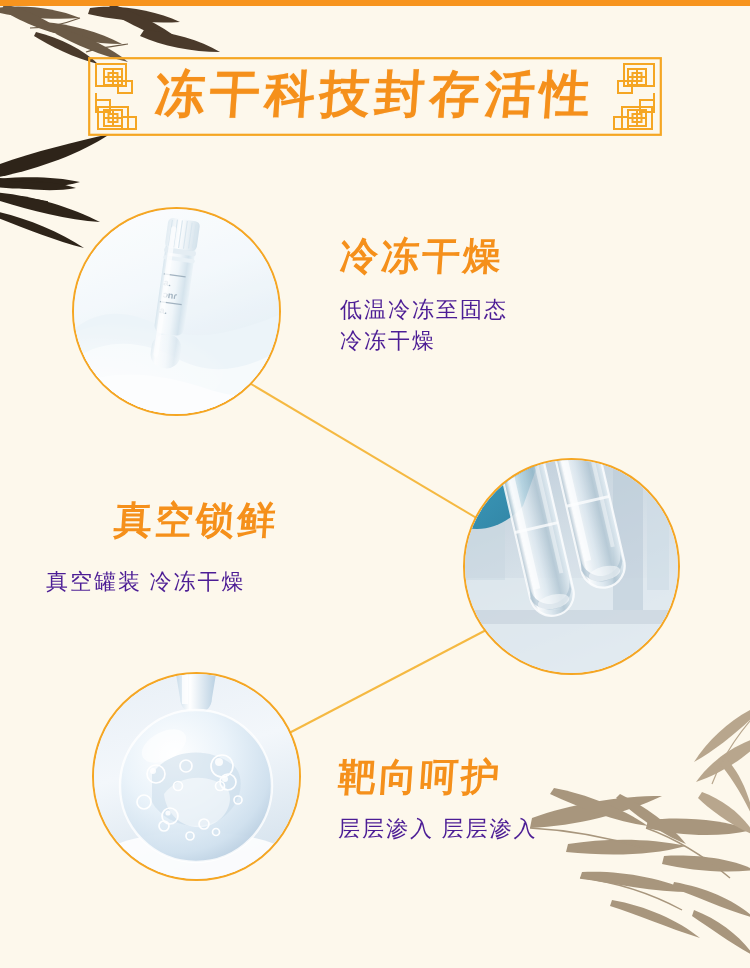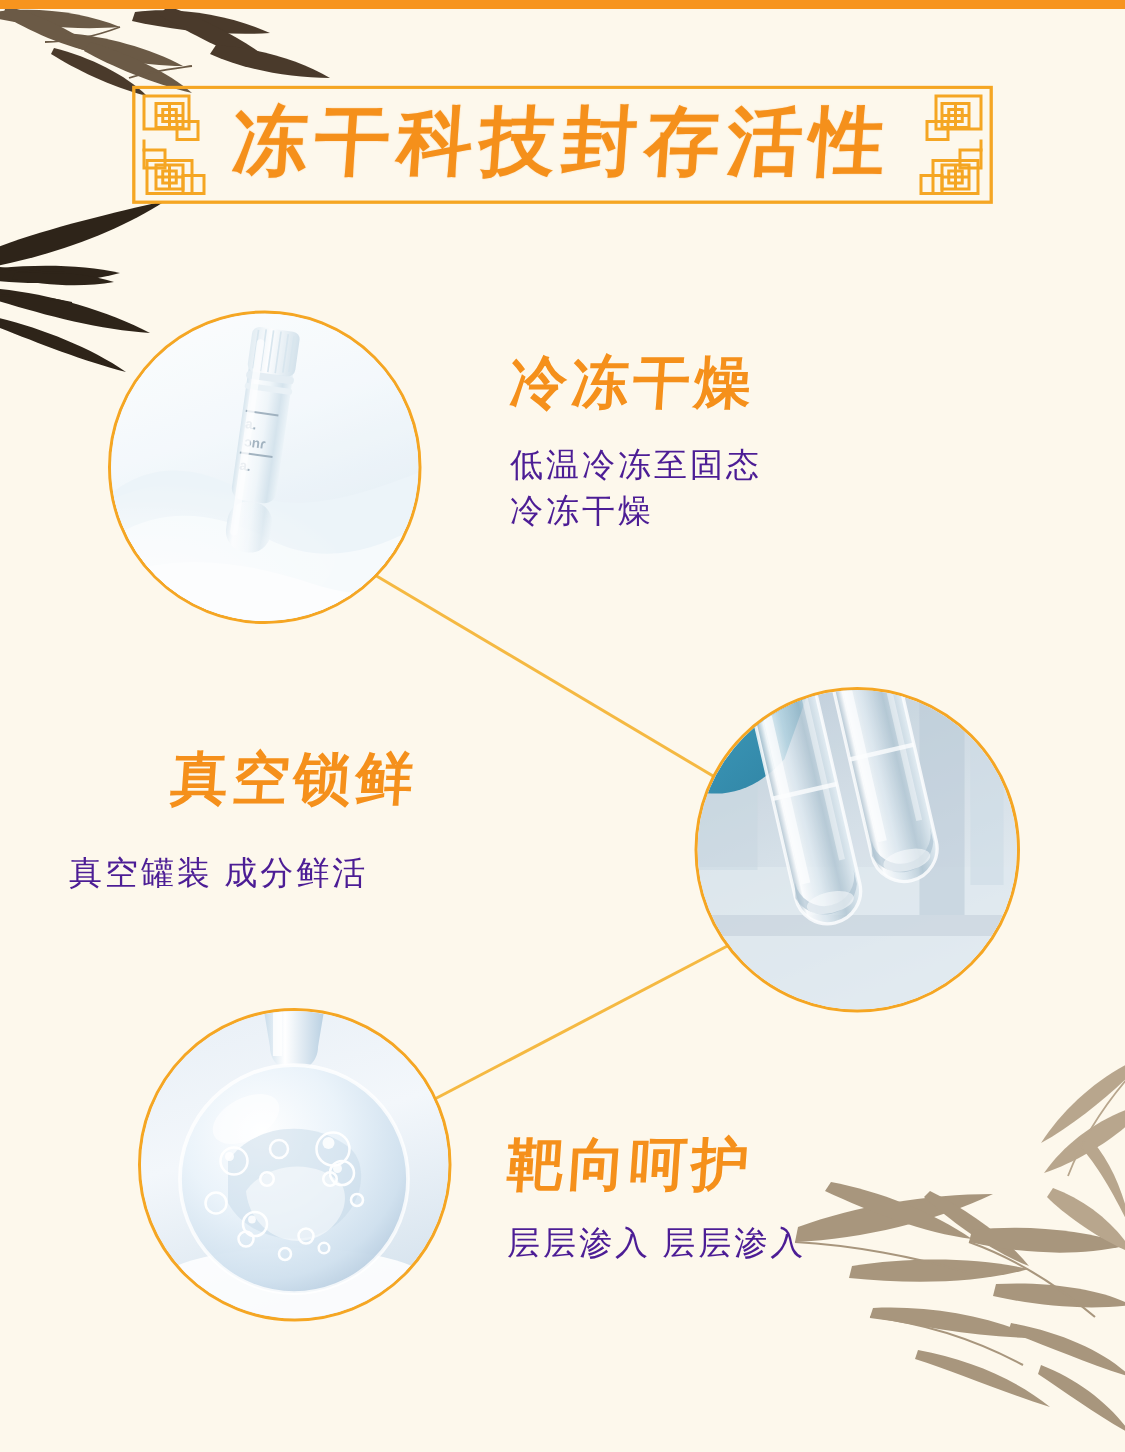--- a/index.html
+++ b/index.html
@@ -386,21 +386,21 @@
     <div class="feat-title">冷冻干燥</div>
     <div class="feat-desc">
       <div>低温冷冻至固态</div>
       <div>冷冻干燥</div>
     </div>
   </div>
 
   <div class="feat f2">
     <div class="feat-title">真空锁鲜</div>
     <div class="feat-desc">
-      <div>真空罐装 成分鲜活</div>
+      <div>真空罐装 冷冻干燥</div>
     </div>
   </div>
 
   <div class="feat f3">
     <div class="feat-title">靶向呵护</div>
     <div class="feat-desc">
       <div>层层渗入 层层渗入</div>
     </div>
   </div>
 

